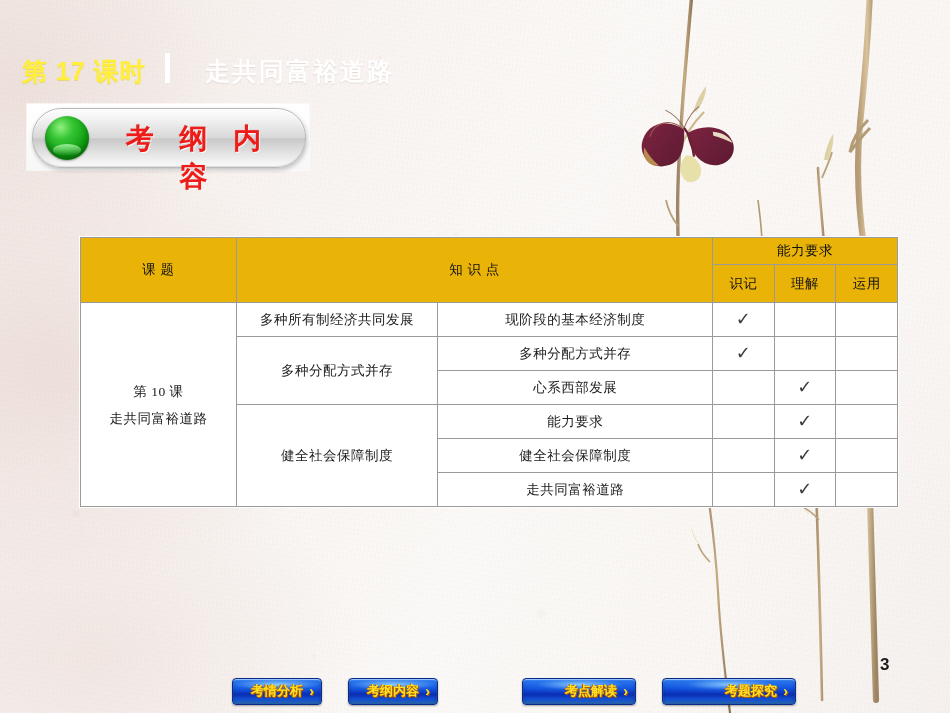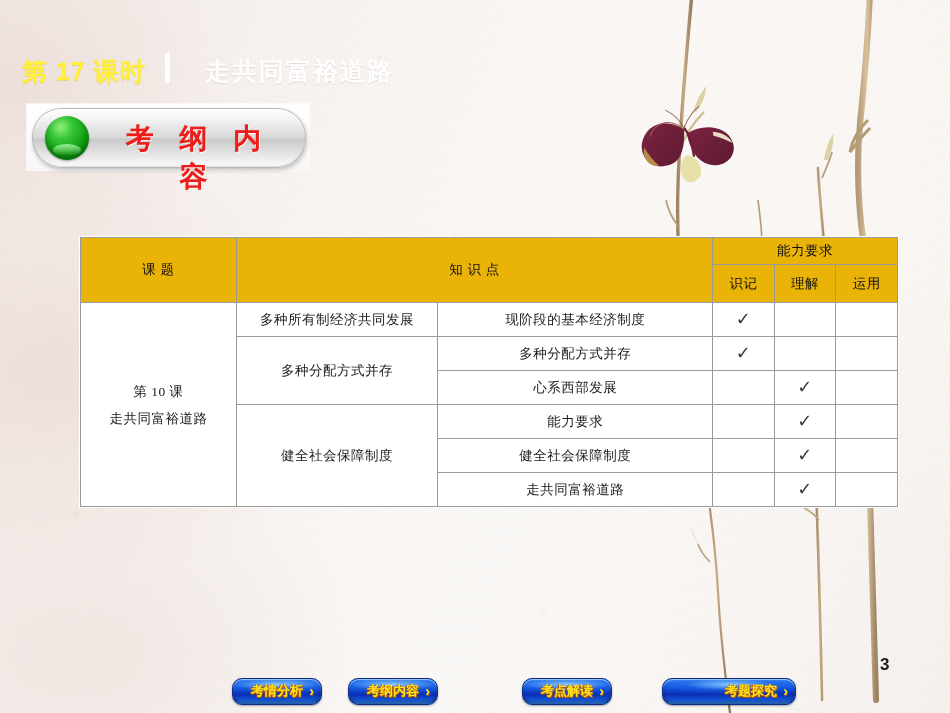--- a/index.html
+++ b/index.html
@@ -125,41 +125,41 @@
   
   #pageno{
     position:absolute;left:880px;top:655px;
     font-family:"Liberation Sans","DejaVu Sans",sans-serif;
     font-size:17px;font-weight:bold;color:#1a1a1a;
   }
 
   
   #footer{position:absolute;left:0;top:678px;width:950px;height:30px;}
   .navbtn{
-    position:absolute;top:0;width:88px;height:25px;border-radius:10px;
+    position:absolute;top:0;width:88px;height:25px;border-radius:4px;
     background:
       radial-gradient(ellipse 70px 9px at 50% 22%, rgba(140,205,255,.95) 0%, rgba(40,120,235,.25) 62%, rgba(0,0,0,0) 100%),
       linear-gradient(180deg,#2f7df0 0%,#1050dd 38%,#0a2fb4 62%,#1758d8 86%,#3f9bff 100%);
     border:1px solid #0a2a8a;
     box-shadow:inset 0 1px 1px rgba(190,225,255,.8), inset 0 -2px 3px rgba(0,0,0,.4), 0 1px 2px rgba(0,0,0,.35);
     text-align:center;overflow:hidden;
   }
   .navbtn .lbl{
     display:inline-block;margin-top:3px;
     font-family:"Liberation Sans","DejaVu Sans",sans-serif;
     font-size:13px;font-weight:bold;color:#ffe224;letter-spacing:0px;
     text-shadow:1px 1px 0 #b05a00, -1px 0 0 #b05a00, 0 1px 0 #b05a00;
   }
   .navbtn .arw{
     position:absolute;right:7px;top:4px;
     font-family:"Liberation Sans","DejaVu Sans",sans-serif;
     font-size:14px;font-weight:bold;color:#ffe224;
     text-shadow:1px 1px 0 #b05a00;
   }
-  #nav0{left:232px;} #nav1{left:348px;} #nav2{left:522px;} #nav3{left:662px;padding-left:44px;}
+  #nav0{left:232px;} #nav1{left:348px;} #nav2{left:522px;padding-left:24px;} #nav3{left:662px;padding-left:44px;}
 
   
   .branch{position:absolute;pointer-events:none;}
 </style>
 </head>
 <body>
 
 <div id="slide">
   <div id="grain"></div>
   <div id="mottle"></div>

